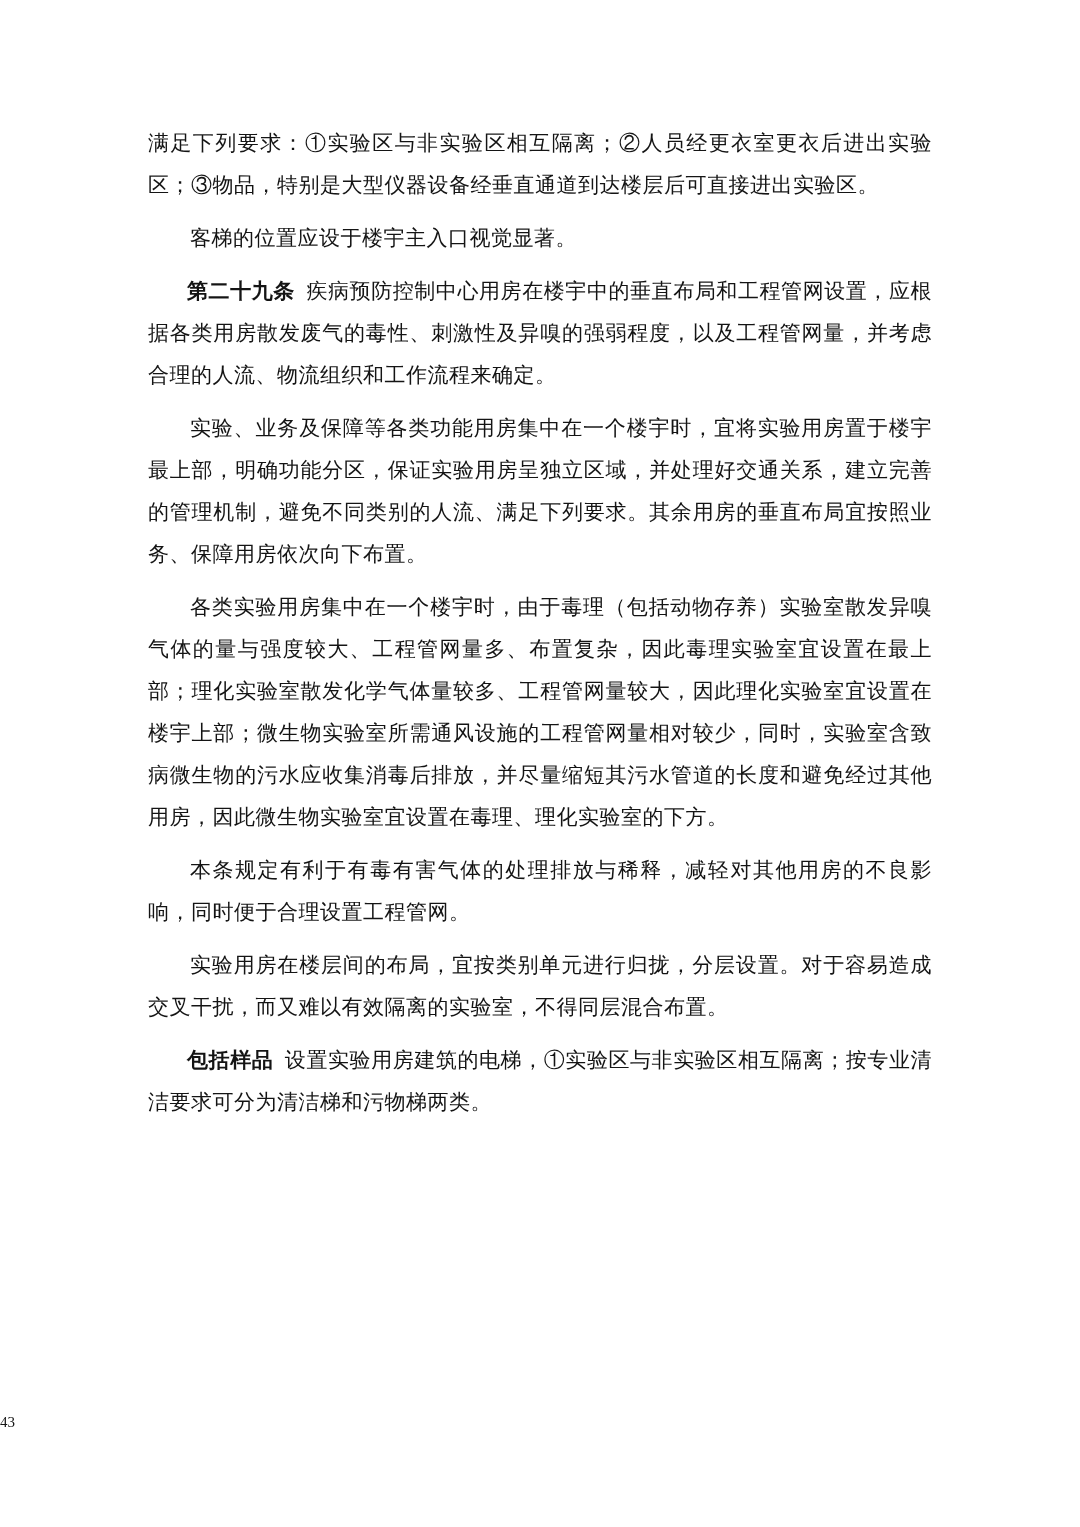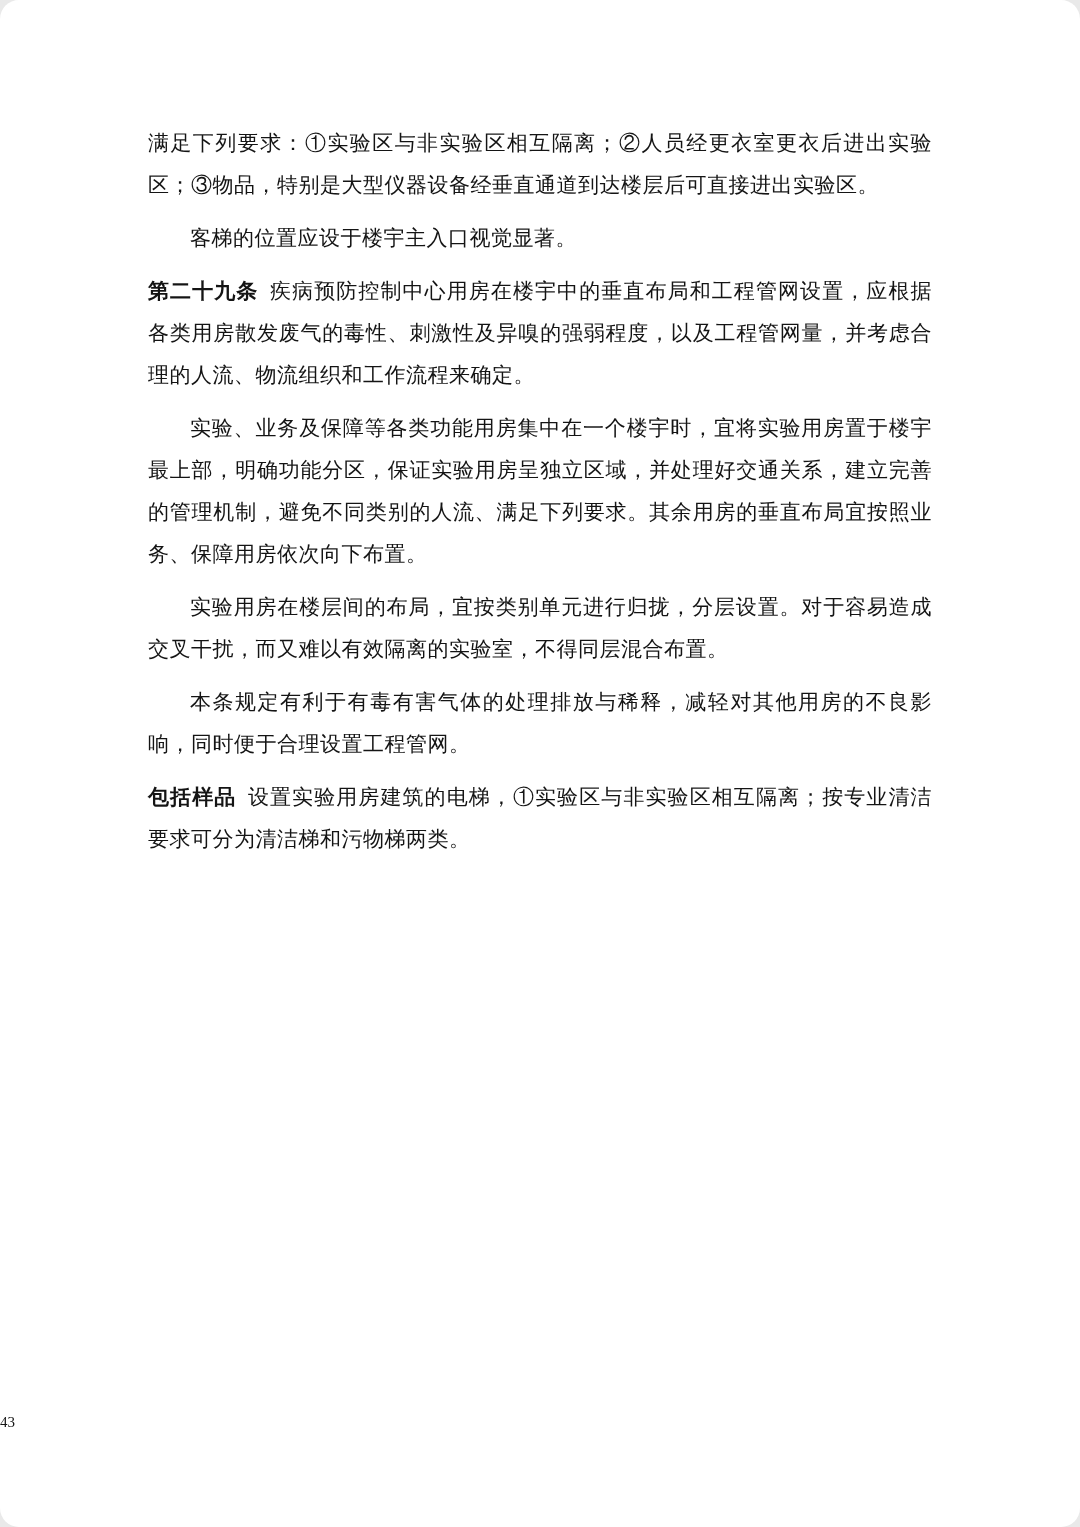--- a/index.html
+++ b/index.html
@@ -10,21 +10,20 @@
   .page {
     position: relative;
     width: 1080px;
     height: 1527px;
     margin: 0 auto;
     background: #ffffff;
     color: #141414;
     font-family: "Liberation Serif", "DejaVu Serif", serif;
     overflow: hidden;
     box-sizing: border-box;
-    border-radius: 19px;
   }
   .content {
     position: absolute;
     top: 122px;
     left: 148px;
     width: 784px;
     font-size: 21px;
     line-height: 42px;
     text-align: justify;
     text-justify: inter-character;
@@ -36,20 +35,21 @@
   }
   p.para.no-indent {
     text-indent: 0;
   }
   p.para.article {
     text-indent: 0;
   }
   .article-label {
     font-weight: bold;
     margin-right: 0.55em;
+    margin-left: 39px;
   }
   .footer {
     position: absolute;
     left: 0;
     width: 100%;
     top: 1412px;
     text-align: left;
     font-size: 15px;
     line-height: 20px;
     color: #141414;
@@ -62,24 +62,25 @@
   <div class="content">
 
     <p class="para no-indent">满足下列要求：①实验区与非实验区相互隔离；②人员经更衣室更衣后进出实验区；③物品，特别是大型仪器设备经垂直通道到达楼层后可直接进出实验区。</p>
 
     <p class="para">客梯的位置应设于楼宇主入口视觉显著。</p>
 
     <p class="para article"><b class="article-label">第二十九条</b><span>疾病预防控制中心用房在楼宇中的垂直布局和工程管网设置，应根据各类用房散发废气的毒性、刺激性及异嗅的强弱程度，以及工程管网量，并考虑合理的人流、物流组织和工作流程来确定。</span></p>
 
     <p class="para">实验、业务及保障等各类功能用房集中在一个楼宇时，宜将实验用房置于楼宇最上部，明确功能分区，保证实验用房呈独立区域，并处理好交通关系，建立完善的管理机制，避免不同类别的人流、满足下列要求。其余用房的垂直布局宜按照业务、保障用房依次向下布置。</p>
 
+    <p class="para">各类实验用房集中在一个楼宇时，由于毒理（包括动物存养）实验室散发异嗅气体的量与强度较大、工程管网量多、布置复杂，因此毒理实验室宜设置在最上部；理化实验室散发化学气体量较多、工程管网量较大，因此理化实验室宜设置在楼宇上部；微生物实验室所需通风设施的工程管网量相对较少，同时，实验室含致病微生物的污水应收集消毒后排放，并尽量缩短其污水管道的长度和避免经过其他用房，因此微生物实验室宜设置在毒理、理化实验室的下方。</p>
+
+    <p class="para">本条规定有利于有毒有害气体的处理排放与稀释，减轻对其他用房的不良影响，同时便于合理设置工程管网。</p>
 
     <p class="para">实验用房在楼层间的布局，宜按类别单元进行归拢，分层设置。对于容易造成交叉干扰，而又难以有效隔离的实验室，不得同层混合布置。</p>
-
-    <p class="para">本条规定有利于有毒有害气体的处理排放与稀释，减轻对其他用房的不良影响，同时便于合理设置工程管网。</p>
 
     <p class="para article"><b class="article-label">包括样品</b><span>设置实验用房建筑的电梯，①实验区与非实验区相互隔离；按专业清洁要求可分为清洁梯和污物梯两类。</span></p>
 
 
 
   </div>
 
   <div class="footer">
     <span>43</span>
   </div>

